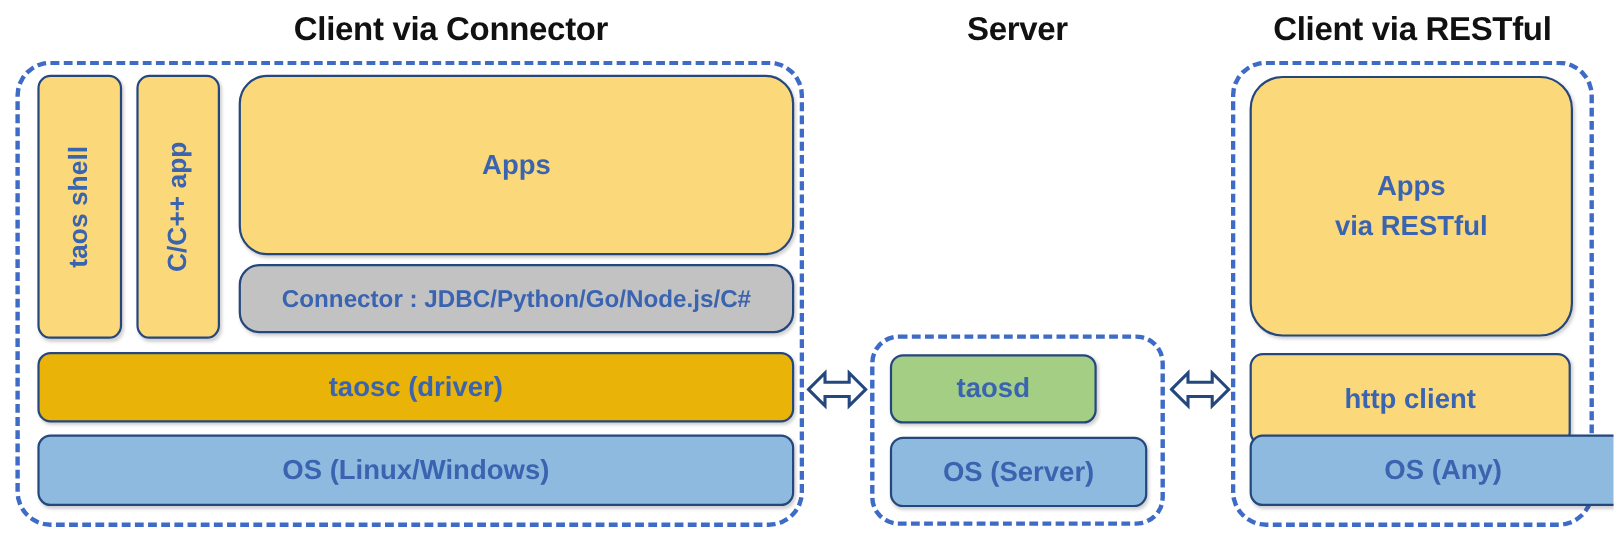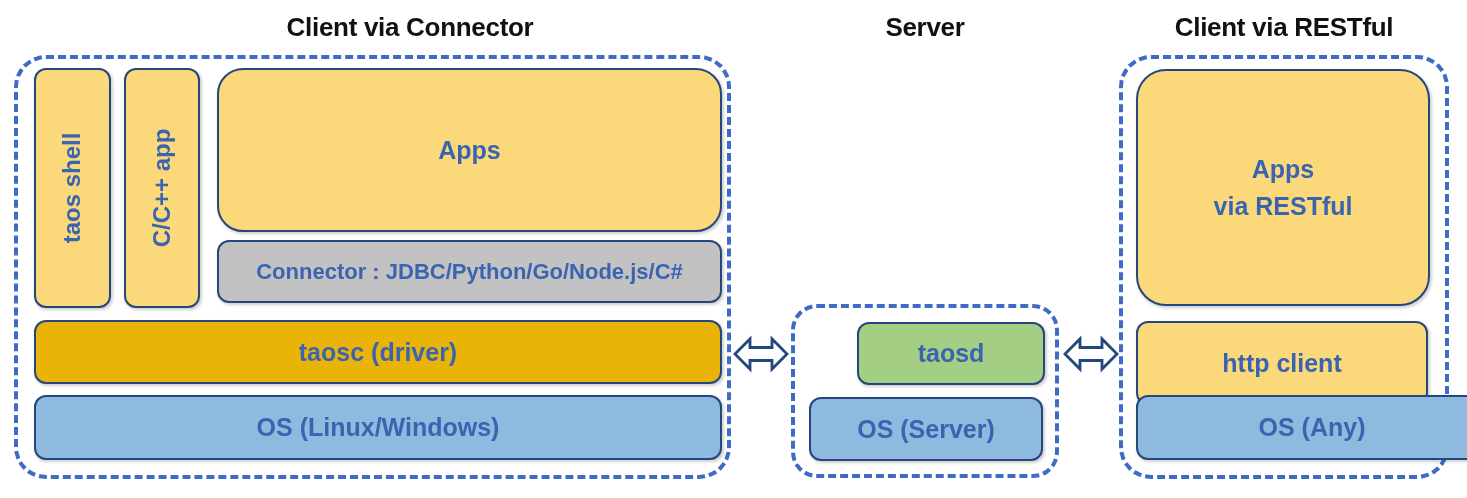--- a/index.html
+++ b/index.html
@@ -12,21 +12,21 @@
     position: relative;
     width: 1467px;
     height: 498px;
     background: #ffffff;
     overflow: hidden;
   }
   .group-title {
     position: absolute;
     top: 10px;
     height: 34px;
-    font-size: 26px;
+    font-size: 30px;
     font-weight: bold;
     color: #111111;
     text-align: center;
     letter-spacing: -0.3px;
     line-height: 34px;
     white-space: nowrap;
   }
   .dashed-group {
     position: absolute;
     border: 4px dashed #3E6BC5;
@@ -87,41 +87,41 @@
   </div>
 
   <div class="node fill-yellow" style="left:124px; top:68px; width:76px; height:240px;">
     <span class="vertical-label">C/C++ app</span>
   </div>
 
   <div class="node fill-yellow radius-lg" style="left:217px; top:68px; width:505px; height:164px;">
     <span>Apps</span>
   </div>
 
-  <div class="node fill-gray" style="left:217px; top:240px; width:505px; height:63px;">
+  <div class="node fill-gray" style="left:217px; top:240px; width:505px; height:63px;border-radius:19px;">
     <span class="connector-text">Connector : JDBC/Python/Go/Node.js/C#</span>
   </div>
 
   <div class="node fill-orange" style="left:34px; top:320px; width:688px; height:64px;">
     <span>taosc (driver)</span>
   </div>
 
   <div class="node fill-blue" style="left:34px; top:395px; width:688px; height:65px;">
     <span>OS (Linux/Windows)</span>
   </div>
 
   <div class="arrow" style="left:733px; top:332px;">
     <svg viewBox="0 0 56 44" xmlns="http://www.w3.org/2000/svg">
       <path d="M 2 22 L 17 7 L 17 15.5 L 39 15.5 L 39 7 L 54 22 L 39 37 L 39 28.5 L 17 28.5 L 17 37 Z" fill="#ffffff" stroke="#24477E" stroke-width="2.8" stroke-linejoin="miter"></path>
     </svg>
   </div>
 
   <div class="dashed-group" style="left:791px; top:304px; width:268px; height:174px; border-radius:26px;"></div>
 
-  <div class="node fill-green" style="left:809px; top:322px; width:188px; height:63px;margin-left:48px;">
+  <div class="node fill-green" style="left:809px; top:322px; width:188px; height:63px;">
     <span>taosd</span>
   </div>
 
   <div class="node fill-blue" style="left:809px; top:397px; width:234px; height:64px;">
     <span>OS (Server)</span>
   </div>
 
   <div class="arrow" style="left:1063px; top:332px;">
     <svg viewBox="0 0 56 44" xmlns="http://www.w3.org/2000/svg">
       <path d="M 2 22 L 17 7 L 17 15.5 L 39 15.5 L 39 7 L 54 22 L 39 37 L 39 28.5 L 17 28.5 L 17 37 Z" fill="#ffffff" stroke="#24477E" stroke-width="2.8" stroke-linejoin="miter"></path>

